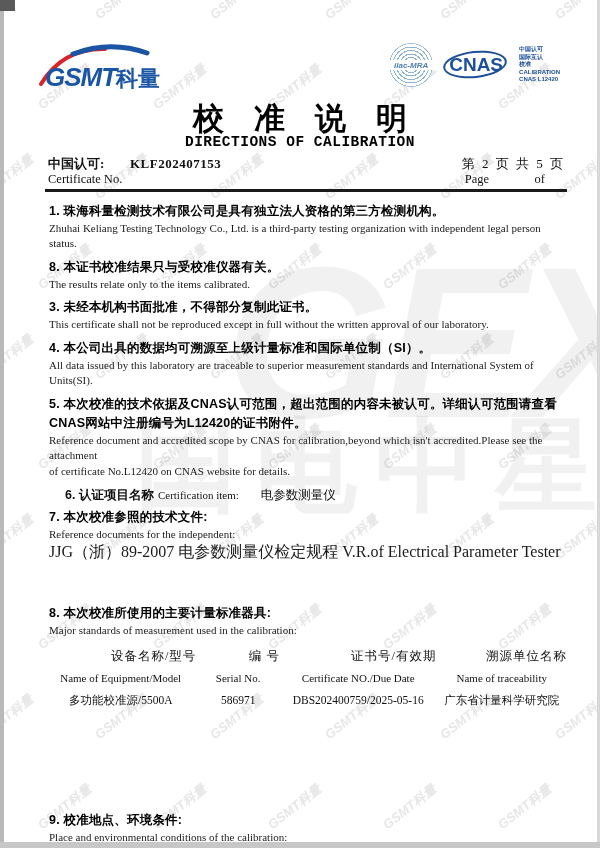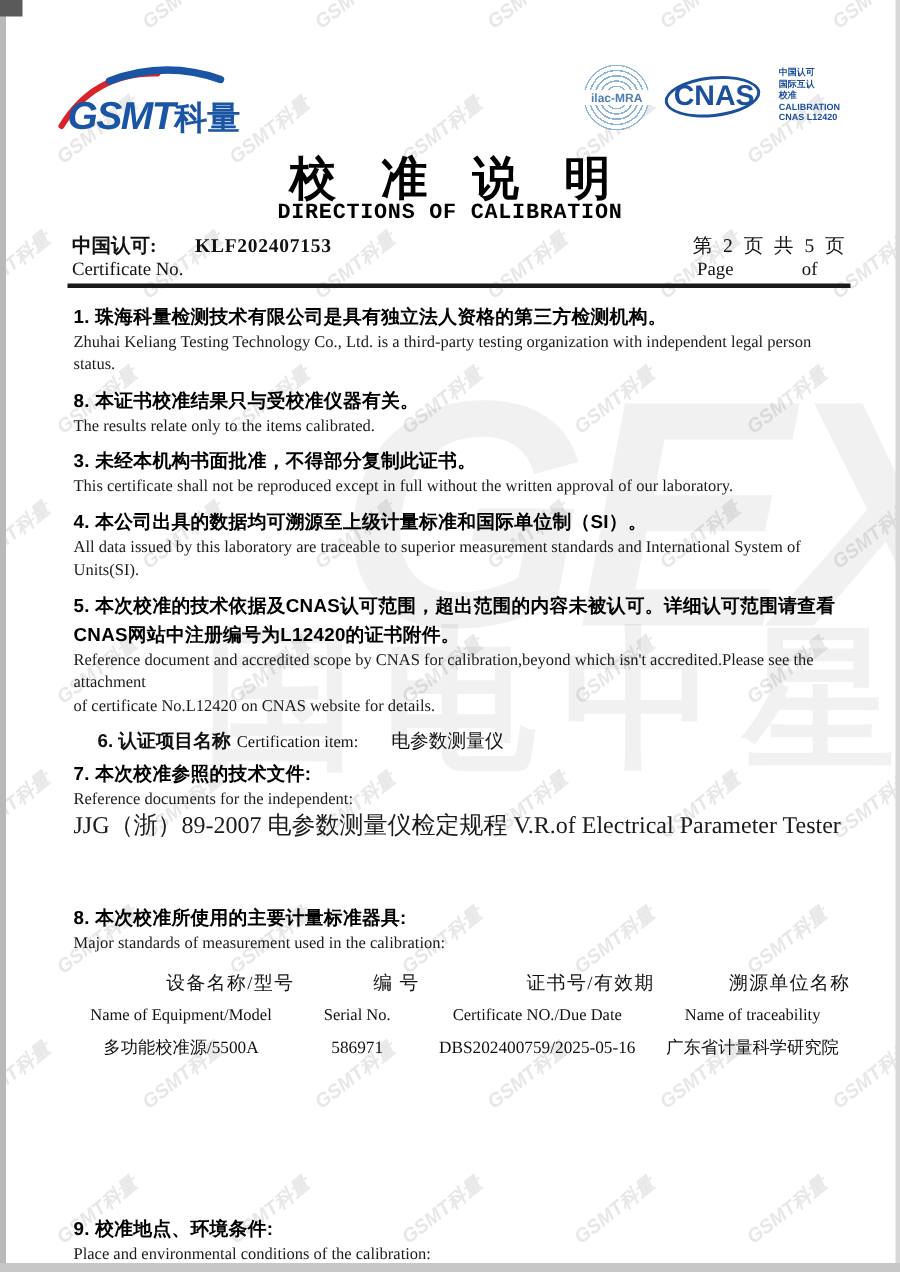--- a/index.html
+++ b/index.html
@@ -32,21 +32,21 @@
   .logo-text { position:absolute; left:10px; top:22px; white-space:nowrap; }
   .logo-latin { font-family:"Liberation Sans",sans-serif; font-weight:bold; font-style:italic;
                 font-size:26px; color:#1a55a5; letter-spacing:-1px; }
   .logo-cn { font-family:"Liberation Sans",sans-serif; font-weight:bold; font-size:22px; color:#1a55a5;text-align:right; }
 
   .badges { position:absolute; right:10px; top:8px; display:flex; align-items:center; gap:10px; }
   .ilac { width:44px; height:44px; border-radius:50%; position:relative;
           background:repeating-radial-gradient(circle at 50% 50%, #8db3d6 0 1px, #ffffff 1px 3.5px); }
   .ilac-band { position:absolute; left:-2px; right:-2px; top:17px; height:10px; background:#ffffff;
                display:flex; align-items:center; justify-content:center; }
-  .ilac-label { font-family:"Liberation Sans",sans-serif; font-weight:bold; font-size:8px; color:#4d7fb5; letter-spacing:0; }
+  .ilac-label { font-family:"Liberation Sans",sans-serif; font-weight:bold; font-size:8px; color:#4d7fb5; letter-spacing:0;font-style:italic; }
   .cnas { position:relative; width:66px; height:34px; display:flex; align-items:center; justify-content:center; }
   .cnas-ellipse { position:absolute; left:0; top:3px; width:64px; height:27px; border:2.5px solid #1c4f9c;
                   border-radius:50%; transform:rotate(-6deg); }
   .cnas-label { font-family:"Liberation Sans",sans-serif; font-weight:bold; font-size:19px; color:#1c4f9c; letter-spacing:0; }
   .cnas-side { font-family:"Liberation Sans",sans-serif; font-size:6px; line-height:7.5px; color:#1c4f9c; font-weight:bold; }
 
   
   .title-cn { position:absolute; left:0; width:100%; top:98px; text-align:center;
               font-family:"Liberation Serif",serif; font-weight:bold; font-size:31px; color:#000;
               letter-spacing:30px; text-indent:30px; }

